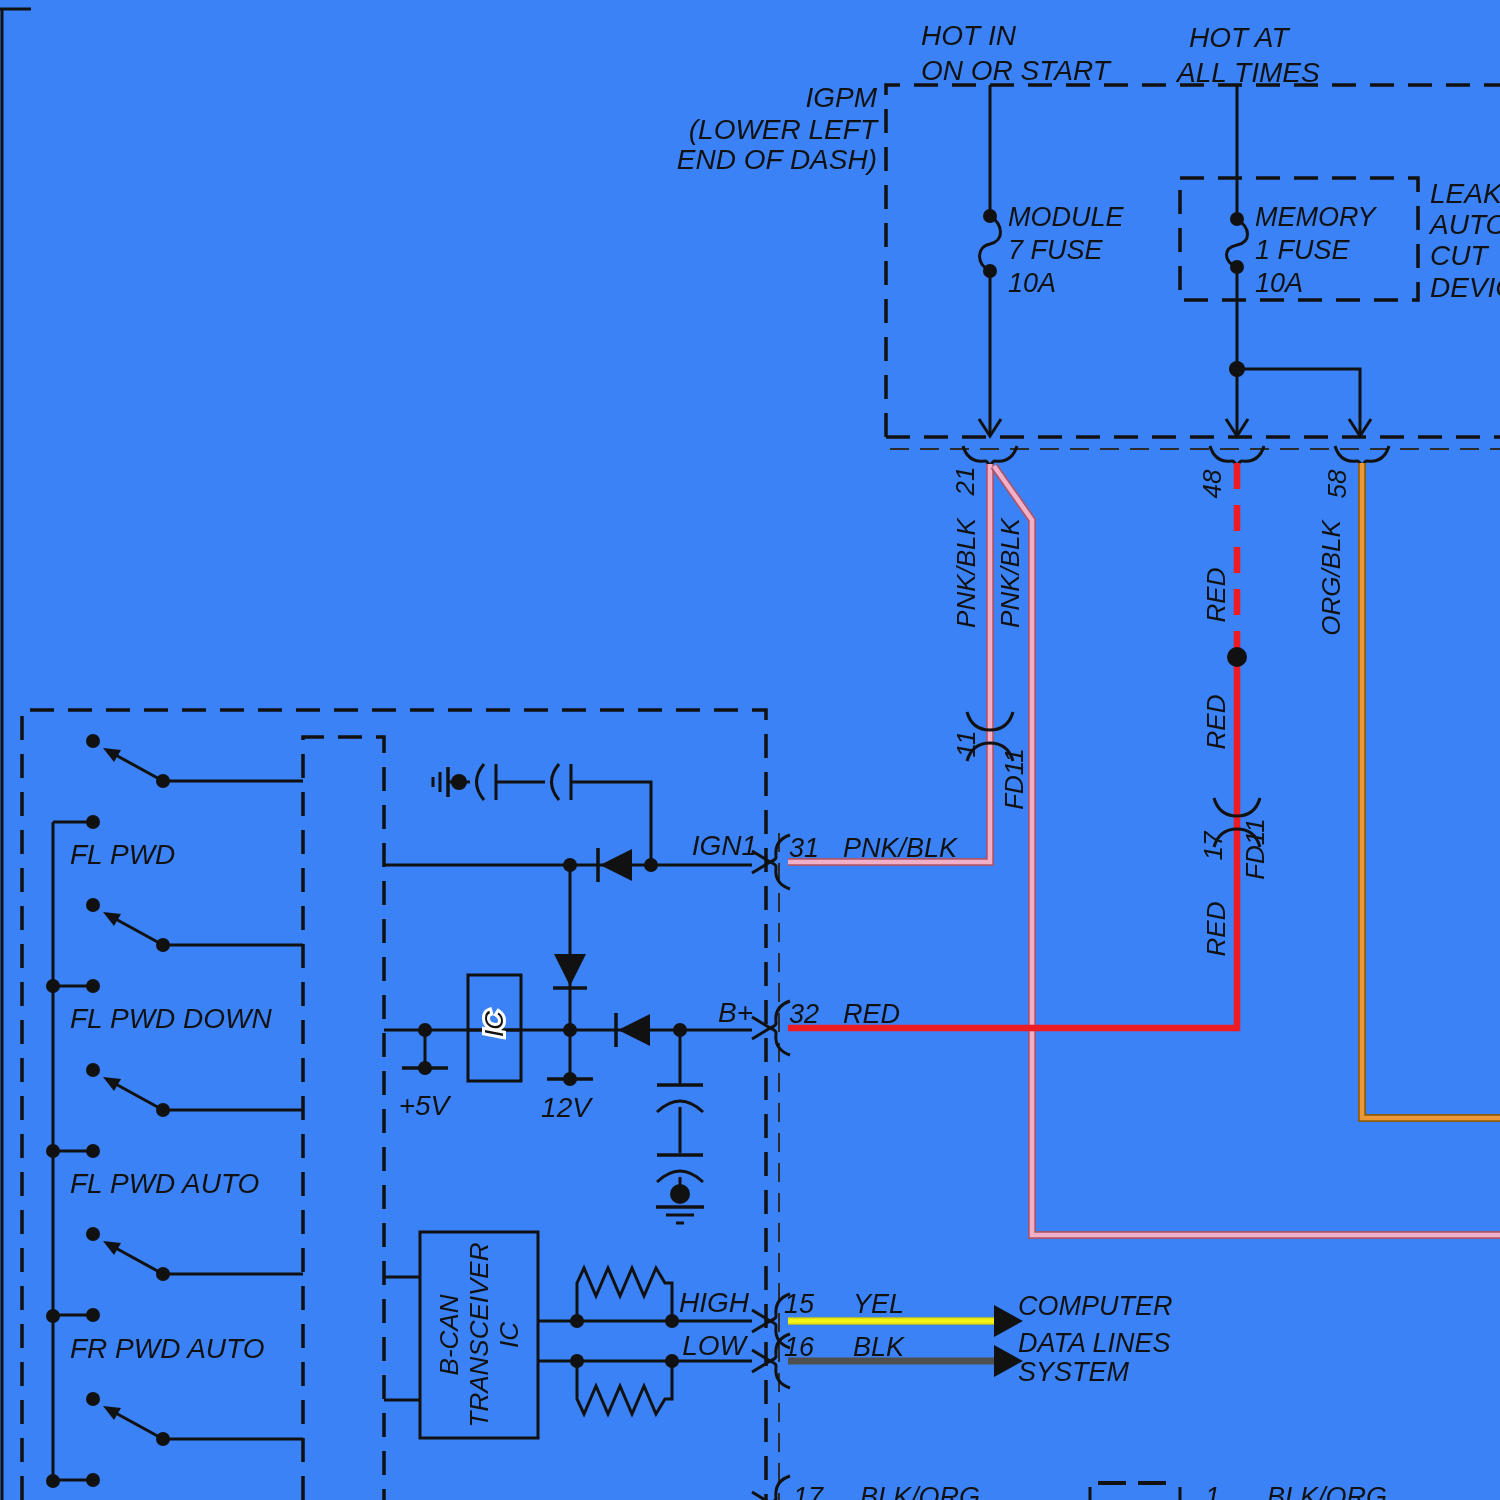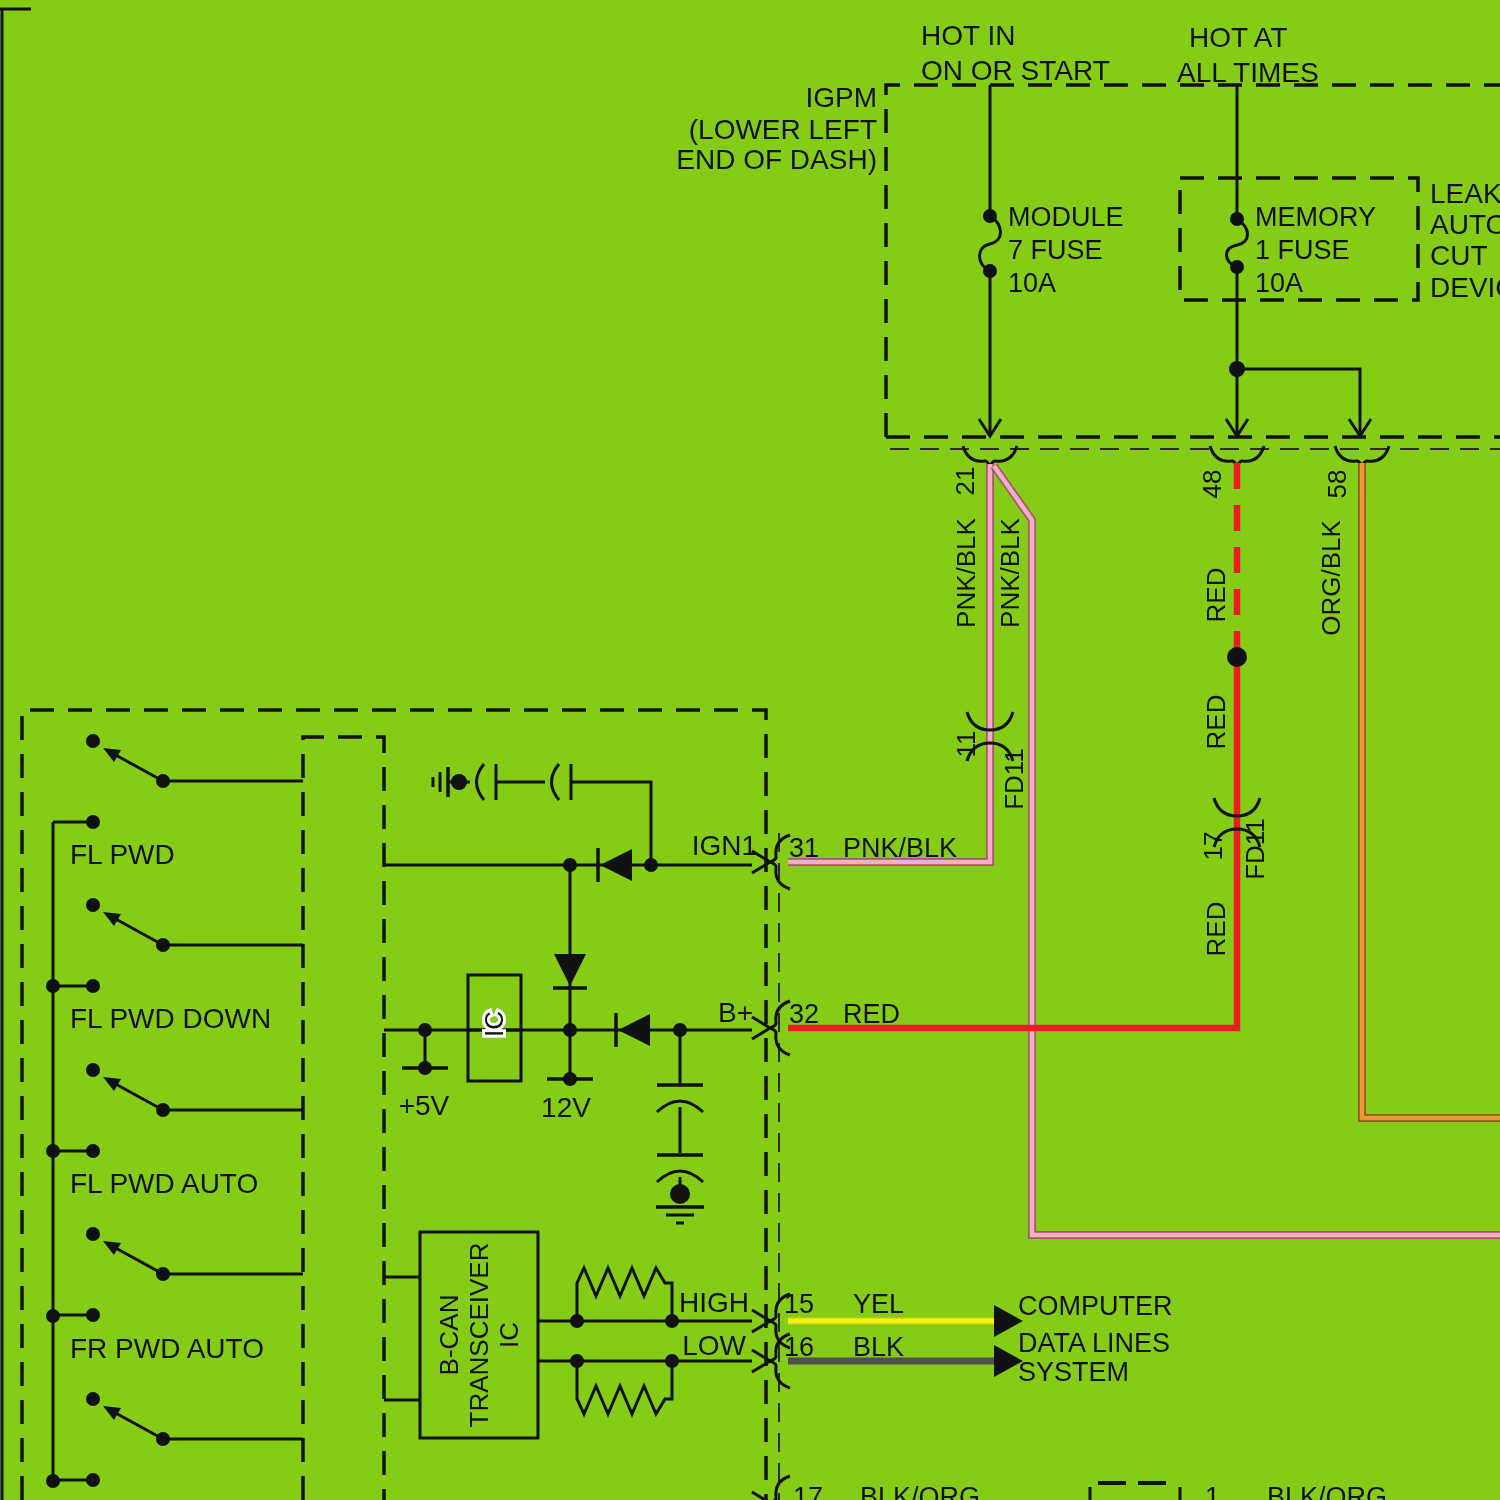--- a/index.html
+++ b/index.html
@@ -1,16 +1,16 @@
 <!DOCTYPE html>
 <html><head>
 <meta charset="utf-8">
 <style>
   html,body{margin:0;padding:0;background:#ffffff;}
-  .stage{position:relative;width:1500px;height:1500px;background:#84cc16;overflow:hidden;}
+  .stage{position:relative;width:1500px;height:1500px;background:#3b82f6;overflow:hidden;font-style:italic;}
   svg{display:block}
   text{font-family:"Liberation Sans","DejaVu Sans",sans-serif;fill:#111;}
   .t28{font-size:28px;}
   .t27{font-size:27px;}
   .t26{font-size:26px;}
   .halo{paint-order:stroke;stroke:#ffffff;stroke-width:6px;}
   .blk{stroke:#111;stroke-width:3;fill:none;}
   .blk35{stroke:#111;stroke-width:3.5;fill:none;}
   .dash{stroke:#111;stroke-width:3.5;fill:none;stroke-dasharray:24 14;}
   .dashthin{stroke:#2b2b2b;stroke-width:2;fill:none;stroke-dasharray:19 11;}

